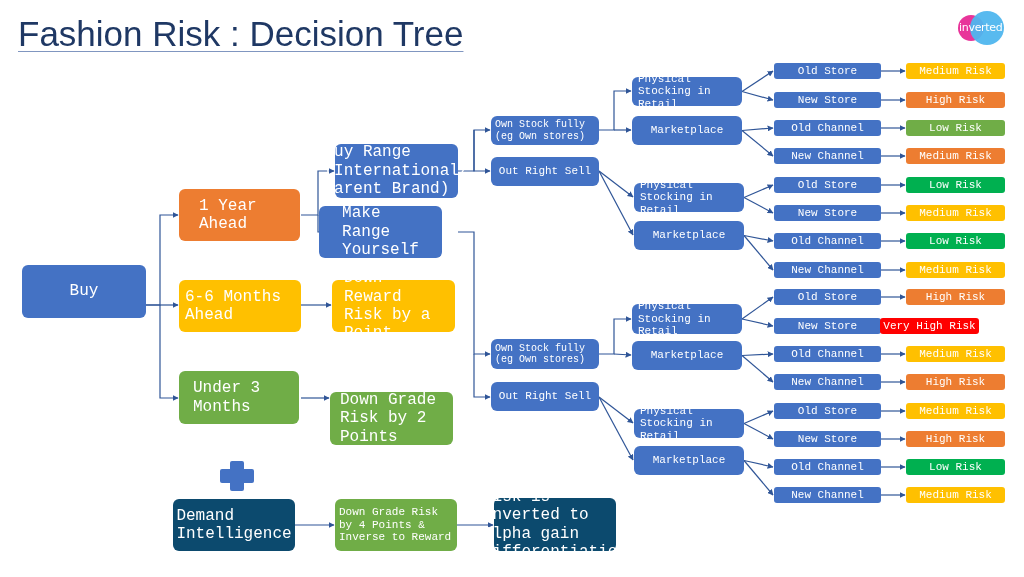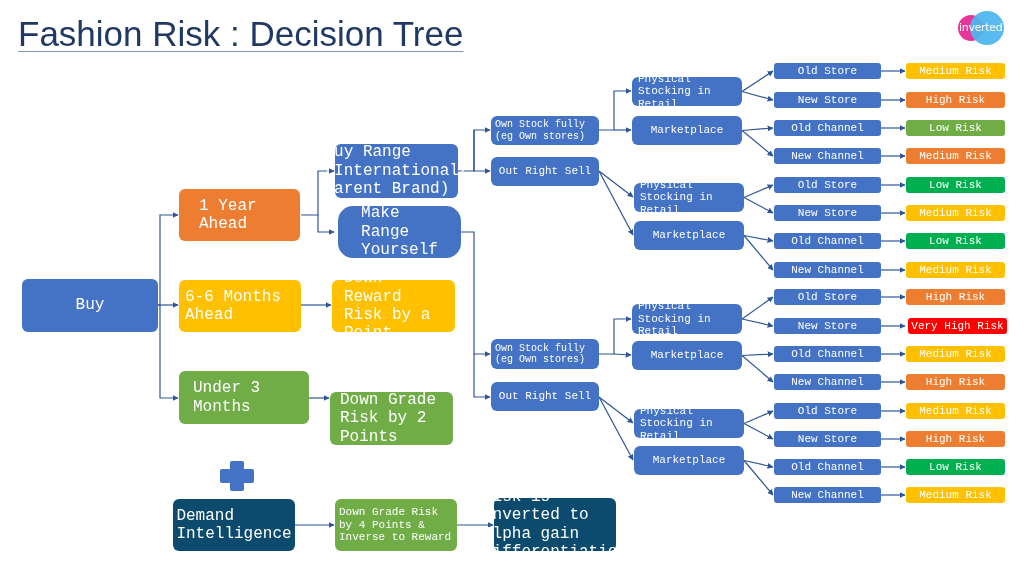--- a/index.html
+++ b/index.html
@@ -94,31 +94,31 @@
       <polyline points="614,354 631,355" marker-end="url(#arr)"></polyline>
       <polyline points="599,171 633,197" marker-end="url(#arr)"></polyline>
       <polyline points="599,171 633,235" marker-end="url(#arr)"></polyline>
       <polyline points="599,397 633,423" marker-end="url(#arr)"></polyline>
       <polyline points="599,397 633,460" marker-end="url(#arr)"></polyline>
       <polyline points="295,525 334,525" marker-end="url(#arr)"></polyline>
       <polyline points="457,525 493,525" marker-end="url(#arr)"></polyline>
     </g>
 </svg>
 
-<div class="box blue f17" style="left:22px;top:279px;width:136px;height:53px;">Buy</div>
+<div class="box blue f17" style="left:22px;top:265px;width:124px;height:53px;">Buy</div>
 
 <div class="box orange f17" style="left:179px;top:189px;width:121px;height:52px;padding:0 20px;">1 Year Ahead</div>
 <div class="box yellow f17" style="left:179px;top:280px;width:122px;height:52px;padding:0 6px;">6-6 Months Ahead</div>
-<div class="box green f17" style="left:179px;top:371px;width:130px;height:53px;padding:0 14px;">Under 3 Months</div>
+<div class="box green f17" style="left:179px;top:371px;width:120px;height:53px;padding:0 14px;">Under 3 Months</div>
 
 <div class="box yellow f12" style="left:332px;top:280px;width:123px;height:52px;padding:0 12px;">Down Reward Risk by a Point</div>
 <div class="box green f12" style="left:330px;top:371px;width:123px;height:53px;padding:0 10px;margin-top:21px;">Down Grade Risk by 2 Points</div>
 
 <div class="box blue f12" style="left:335px;top:144px;width:123px;height:54px;padding:0 8px;">Buy Range (International/ Parent Brand)</div>
-<div class="box blue f12" style="left:338px;top:206px;width:123px;height:52px;padding:0 37px;border-radius:15px;">Make Range Yourself</div>
+<div class="box blue f12" style="left:319px;top:206px;width:123px;height:52px;padding:0 37px;">Make Range Yourself</div>
 
 <div class="box blue f10" style="left:491px;top:116px;width:108px;height:29px;padding:0 4px;">Own Stock fully (eg Own stores)</div>
 <div class="box blue f11" style="left:491px;top:157px;width:108px;height:29px;">Out Right Sell</div>
 
 <div class="box blue f10" style="left:491px;top:339px;width:108px;height:30px;padding:0 4px;">Own Stock fully (eg Own stores)</div>
 <div class="box blue f11" style="left:491px;top:382px;width:108px;height:29px;">Out Right Sell</div>
 
 <div id="channels">
     <div class="box blue f11" style="left: 632px; top: 77px; width: 110px; height: 29px; padding: 0px 6px;">Physical Stocking in Retail</div>
     <div class="box blue f11" style="left: 632px; top: 116px; width: 110px; height: 29px; padding: 0px 6px;">Marketplace</div>
@@ -143,21 +143,21 @@
     <div class="box f11 bgreen" style="left: 906px; top: 177px; width: 99px; height: 16px; border-radius: 3px;">Low Risk</div>
     <div class="box blue f11" style="left: 774px; top: 205px; width: 107px; height: 16px; border-radius: 3px;">New Store</div>
     <div class="box f11 yellow" style="left: 906px; top: 205px; width: 99px; height: 16px; border-radius: 3px;">Medium Risk</div>
     <div class="box blue f11" style="left: 774px; top: 233px; width: 107px; height: 16px; border-radius: 3px;">Old Channel</div>
     <div class="box f11 bgreen" style="left: 906px; top: 233px; width: 99px; height: 16px; border-radius: 3px;">Low Risk</div>
     <div class="box blue f11" style="left: 774px; top: 262px; width: 107px; height: 16px; border-radius: 3px;">New Channel</div>
     <div class="box f11 yellow" style="left: 906px; top: 262px; width: 99px; height: 16px; border-radius: 3px;">Medium Risk</div>
     <div class="box blue f11" style="left: 774px; top: 289px; width: 107px; height: 16px; border-radius: 3px;">Old Store</div>
     <div class="box f11 orange" style="left: 906px; top: 289px; width: 99px; height: 16px; border-radius: 3px;">High Risk</div>
     <div class="box blue f11" style="left: 774px; top: 318px; width: 107px; height: 16px; border-radius: 3px;">New Store</div>
-    <div class="box f11 red" style="left: 880px; top: 318px; width: 99px; height: 16px; border-radius: 3px; margin-left: 28px;">Very High Risk</div>
+    <div class="box f11 red" style="left: 880px; top: 318px; width: 99px; height: 16px; border-radius: 3px;">Very High Risk</div>
     <div class="box blue f11" style="left: 774px; top: 346px; width: 107px; height: 16px; border-radius: 3px;">Old Channel</div>
     <div class="box f11 yellow" style="left: 906px; top: 346px; width: 99px; height: 16px; border-radius: 3px;">Medium Risk</div>
     <div class="box blue f11" style="left: 774px; top: 374px; width: 107px; height: 16px; border-radius: 3px;">New Channel</div>
     <div class="box f11 orange" style="left: 906px; top: 374px; width: 99px; height: 16px; border-radius: 3px;">High Risk</div>
     <div class="box blue f11" style="left: 774px; top: 403px; width: 107px; height: 16px; border-radius: 3px;">Old Store</div>
     <div class="box f11 yellow" style="left: 906px; top: 403px; width: 99px; height: 16px; border-radius: 3px;">Medium Risk</div>
     <div class="box blue f11" style="left: 774px; top: 431px; width: 107px; height: 16px; border-radius: 3px;">New Store</div>
     <div class="box f11 orange" style="left: 906px; top: 431px; width: 99px; height: 16px; border-radius: 3px;">High Risk</div>
     <div class="box blue f11" style="left: 774px; top: 459px; width: 107px; height: 16px; border-radius: 3px;">Old Channel</div>
     <div class="box f11 bgreen" style="left: 906px; top: 459px; width: 99px; height: 16px; border-radius: 3px;">Low Risk</div>

